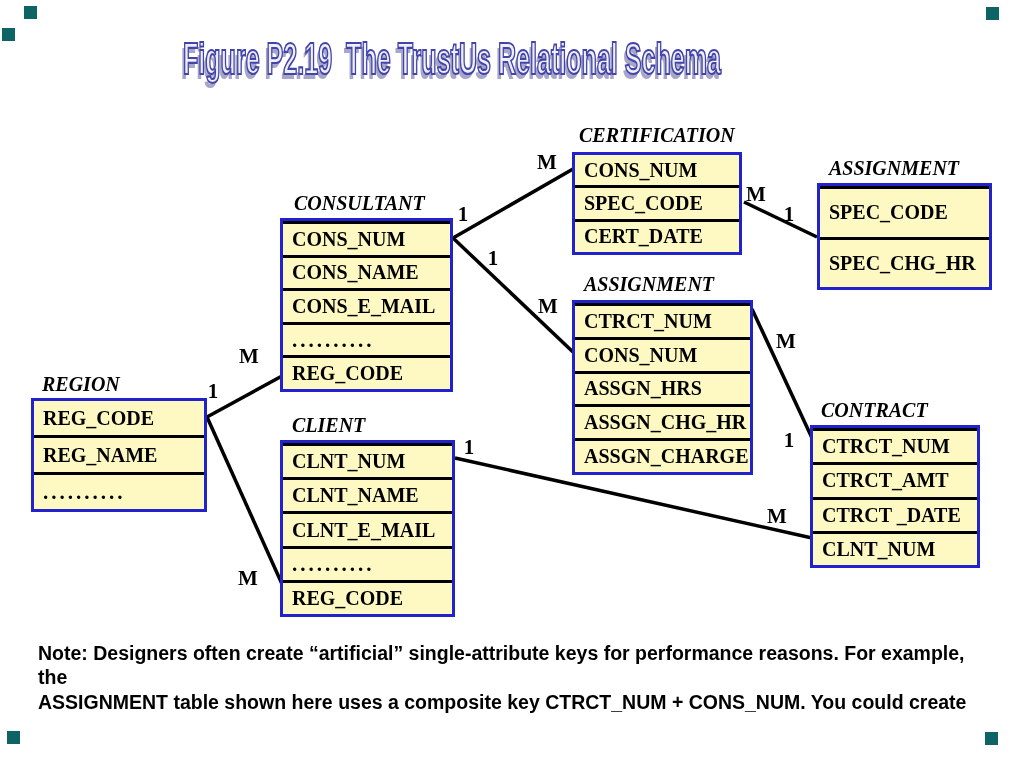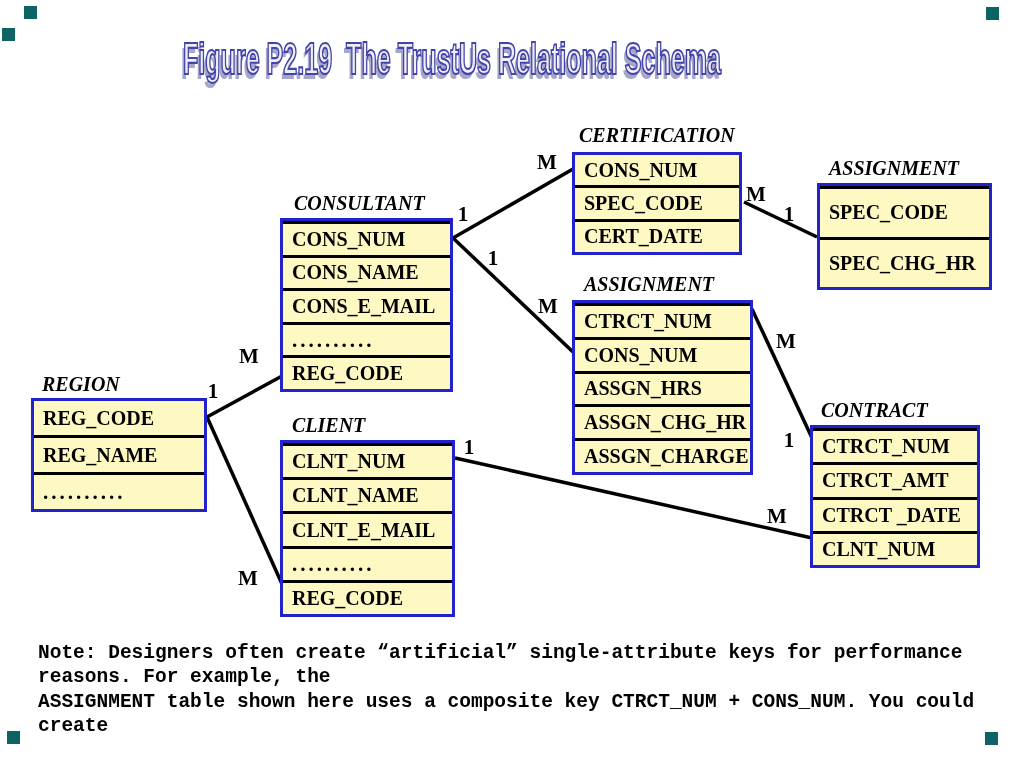--- a/index.html
+++ b/index.html
@@ -32,21 +32,21 @@
 
   .tbl-title{position:absolute;color:#000;white-space:nowrap;
        font-family:"Liberation Serif",serif;font-weight:bold;font-size:20px;font-style:italic;}
 
   
   .card{position:absolute;transform:translate(-50%,-50%);color:#000;
        font-family:"Liberation Serif",serif;font-weight:bold;font-size:21px;}
 
   
   .note{position:absolute;left:38px;top:641px;width:940px;color:#000;
-       font-family:Liberation Mono, monospace;font-weight:bold;font-size:19.5px;
+       font-family:Liberation Sans, sans-serif;font-weight:bold;font-size:19.5px;
        line-height:24.3px;}
 
   
   .marker{position:absolute;width:13px;height:13px;background:#0e6464;}
 </style>
 </head>
 <body>
 
 <div id="canvas">
 

